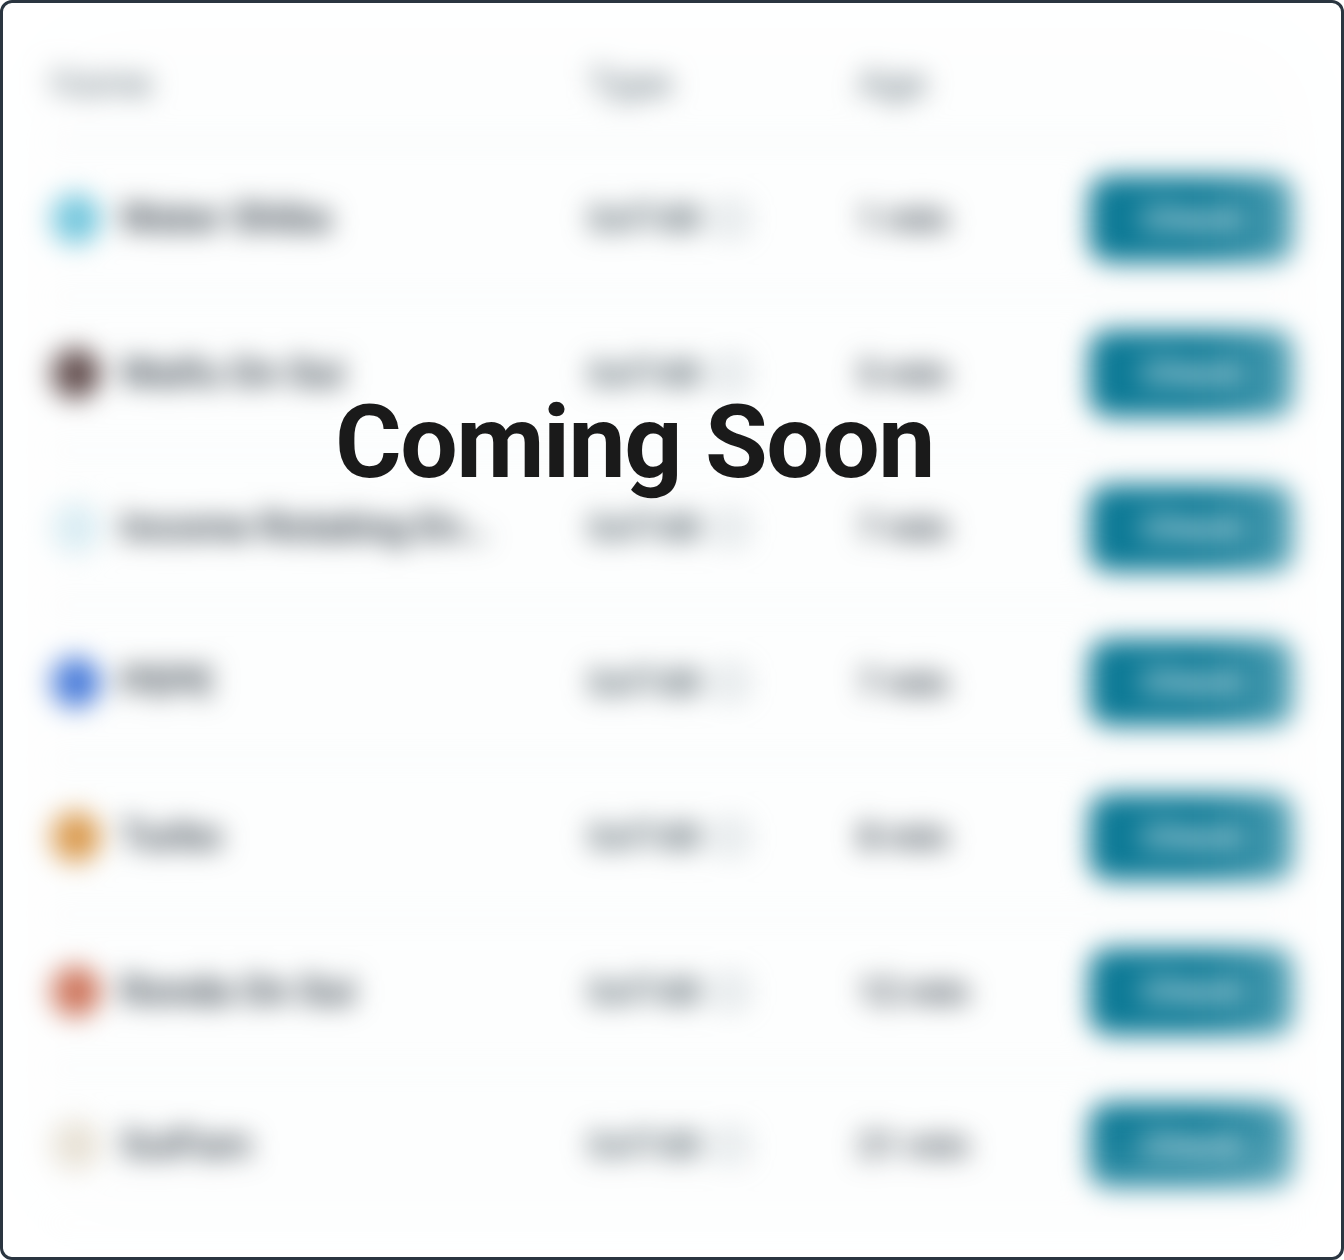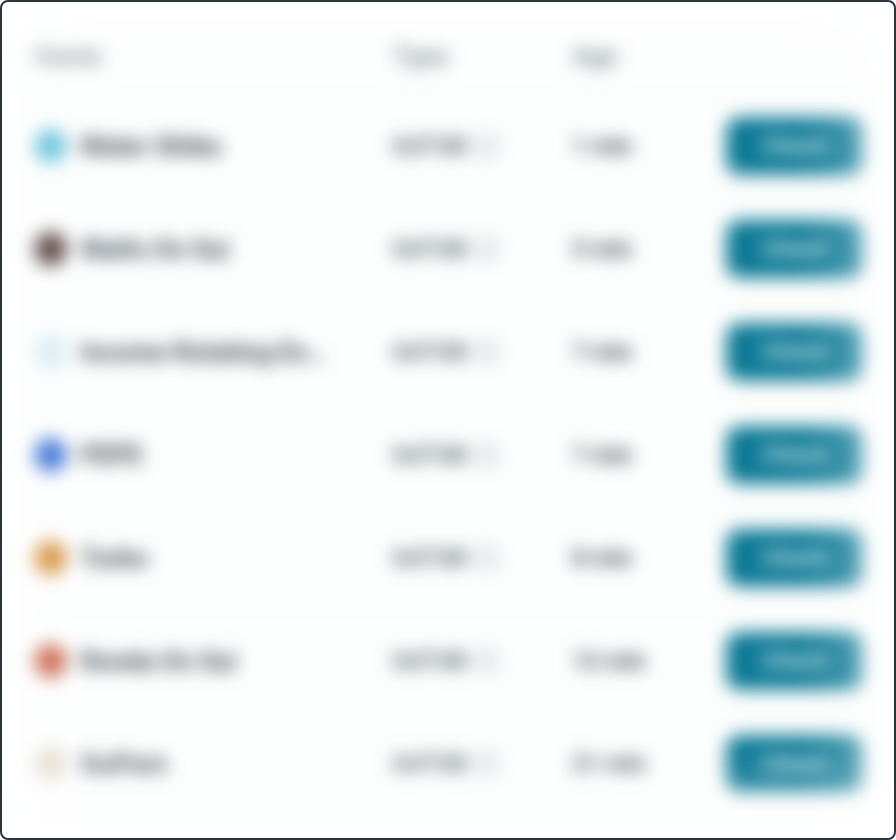--- a/index.html
+++ b/index.html
@@ -249,13 +249,16 @@
             <span class="copy-icon"></span>
           </div>
           <div class="age-cell">21 min</div>
           <div class="action-cell">
             <button class="check-button">Check</button>
           </div>
         </div>
       </div>
   </div>
   <div class="vignette"></div>
+  <div class="overlay-text">
+    <span class="overlay-text-inner">Coming Soon</span>
+  </div>
 </div>
 
 </body></html>

